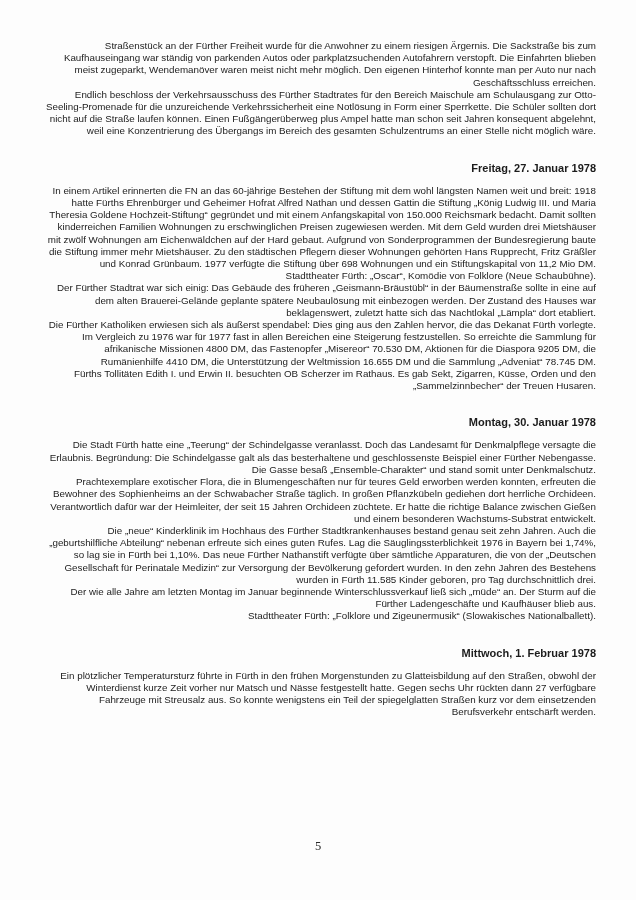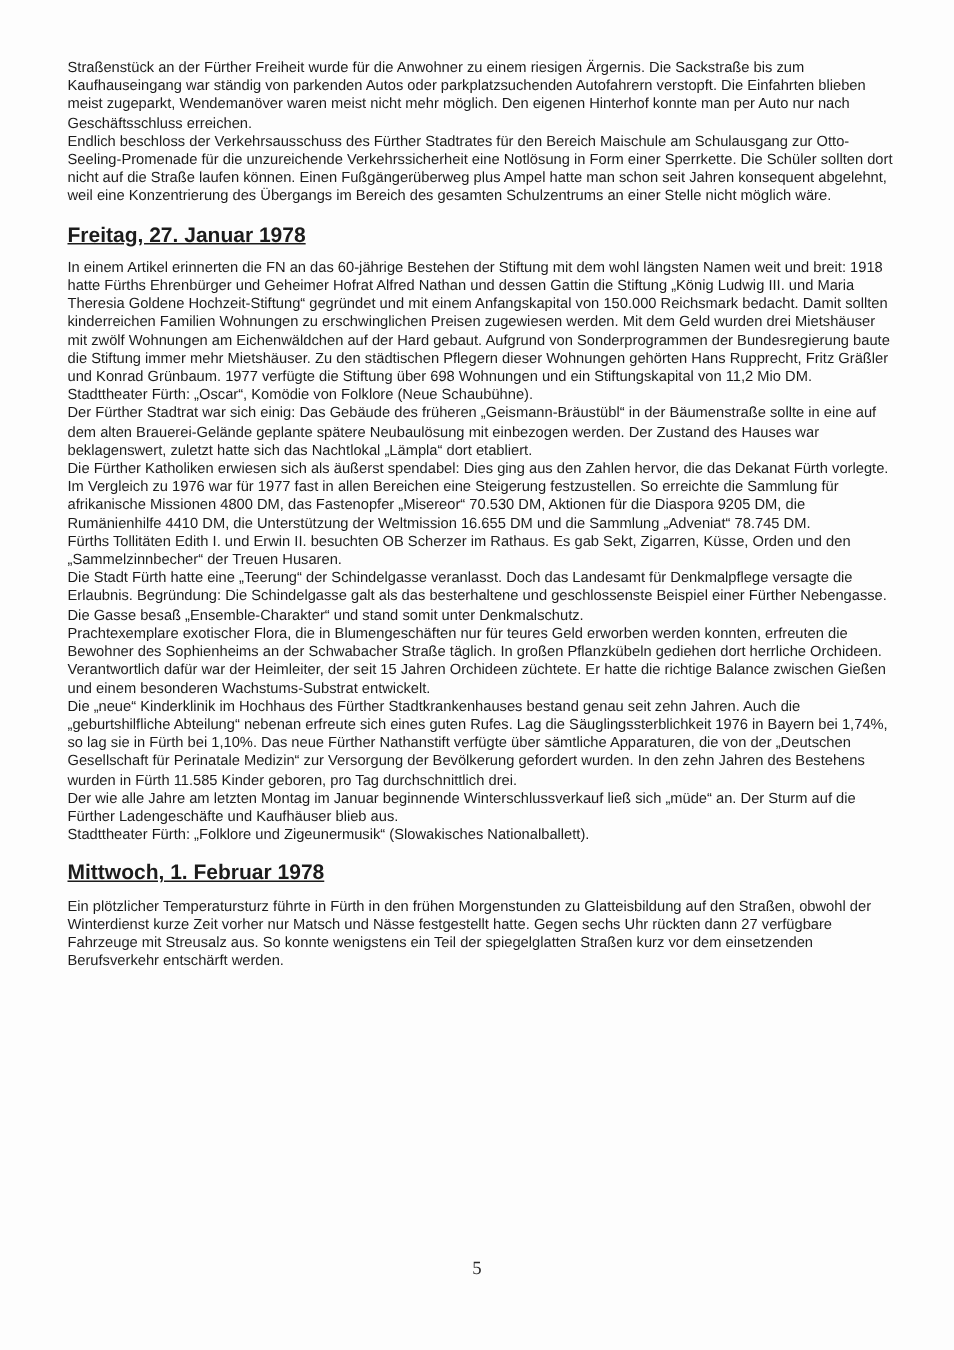--- a/index.html
+++ b/index.html
@@ -16,33 +16,32 @@
     font-family: "Liberation Sans", sans-serif;
     overflow: hidden;
   }
   .text-block {
     position: absolute;
     left: 45px;
     top: 40px;
     width: 551px;
     font-size: 9.8px;
     line-height: 12.2px;
-    text-align: left;
+    text-align: right;
   }
   .para {
     margin: 0;
     padding: 0;
   }
   .date-heading {
-    font-size: 14px;
+    font-size: 11px;
     line-height: 12.2px;
     font-weight: bold;
-    margin: 12px 0 11px 0;
+    margin: 24px 0 11px 0;
     padding: 0;
-    text-decoration: underline;
   }
   .page-footer {
     position: absolute;
     left: 0;
     right: 0;
     top: 836px;
     text-align: center;
   }
   .page-number {
     font-family: "Liberation Serif", serif;
@@ -60,20 +59,21 @@
     <p class="para">Endlich beschloss der Verkehrsausschuss des Fürther Stadtrates für den Bereich Maischule am Schulausgang zur Otto-Seeling-Promenade für die unzureichende Verkehrssicherheit eine Notlösung in Form einer Sperrkette. Die Schüler sollten dort nicht auf die Straße laufen können. Einen Fußgängerüberweg plus Ampel hatte man schon seit Jahren konsequent abgelehnt, weil eine Konzentrierung des Übergangs im Bereich des gesamten Schulzentrums an einer Stelle nicht möglich wäre.</p>
 
     <h2 class="date-heading">Freitag, 27. Januar 1978</h2>
     <p class="para">In einem Artikel erinnerten die FN an das 60-jährige Bestehen der Stiftung mit dem wohl längsten Namen weit und breit: 1918 hatte Fürths Ehrenbürger und Geheimer Hofrat Alfred Nathan und dessen Gattin die Stiftung „König Ludwig III. und Maria Theresia Goldene Hochzeit-Stiftung“ gegründet und mit einem Anfangskapital von 150.000 Reichsmark bedacht. Damit sollten kinderreichen Familien Wohnungen zu erschwinglichen Preisen zugewiesen werden. Mit dem Geld wurden drei Mietshäuser mit zwölf Wohnungen am Eichenwäldchen auf der Hard gebaut. Aufgrund von Sonderprogrammen der Bundesregierung baute die Stiftung immer mehr Mietshäuser. Zu den städtischen Pflegern dieser Wohnungen gehörten Hans Rupprecht, Fritz Gräßler und Konrad Grünbaum. 1977 verfügte die Stiftung über 698 Wohnungen und ein Stiftungskapital von 11,2 Mio DM.</p>
     <p class="para">Stadttheater Fürth: „Oscar“, Komödie von Folklore (Neue Schaubühne).</p>
 
     <p class="para">Der Fürther Stadtrat war sich einig: Das Gebäude des früheren „Geismann-Bräustübl“ in der Bäumenstraße sollte in eine auf dem alten Brauerei-Gelände geplante spätere Neubaulösung mit einbezogen werden. Der Zustand des Hauses war beklagenswert, zuletzt hatte sich das Nachtlokal „Lämpla“ dort etabliert.</p>
     <p class="para">Die Fürther Katholiken erwiesen sich als äußerst spendabel: Dies ging aus den Zahlen hervor, die das Dekanat Fürth vorlegte. Im Vergleich zu 1976 war für 1977 fast in allen Bereichen eine Steigerung festzustellen. So erreichte die Sammlung für afrikanische Missionen 4800 DM, das Fastenopfer „Misereor“ 70.530 DM, Aktionen für die Diaspora 9205 DM, die Rumänienhilfe 4410 DM, die Unterstützung der Weltmission 16.655 DM und die Sammlung „Adveniat“ 78.745 DM.</p>
     <p class="para">Fürths Tollitäten Edith I. und Erwin II. besuchten OB Scherzer im Rathaus. Es gab Sekt, Zigarren, Küsse, Orden und den „Sammelzinnbecher“ der Treuen Husaren.</p>
 
+    <h2 class="date-heading">Montag, 30. Januar 1978</h2>
     <p class="para">Die Stadt Fürth hatte eine „Teerung“ der Schindelgasse veranlasst. Doch das Landesamt für Denkmalpflege versagte die Erlaubnis. Begründung: Die Schindelgasse galt als das besterhaltene und geschlossenste Beispiel einer Fürther Nebengasse. Die Gasse besaß „Ensemble-Charakter“ und stand somit unter Denkmalschutz.</p>
     <p class="para">Prachtexemplare exotischer Flora, die in Blumengeschäften nur für teures Geld erworben werden konnten, erfreuten die Bewohner des Sophienheims an der Schwabacher Straße täglich. In großen Pflanzkübeln gediehen dort herrliche Orchideen. Verantwortlich dafür war der Heimleiter, der seit 15 Jahren Orchideen züchtete. Er hatte die richtige Balance zwischen Gießen und einem besonderen Wachstums-Substrat entwickelt.</p>
 
     <p class="para">Die „neue“ Kinderklinik im Hochhaus des Fürther Stadtkrankenhauses bestand genau seit zehn Jahren. Auch die „geburtshilfliche Abteilung“ nebenan erfreute sich eines guten Rufes. Lag die Säuglingssterblichkeit 1976 in Bayern bei 1,74%, so lag sie in Fürth bei 1,10%. Das neue Fürther Nathanstift verfügte über sämtliche Apparaturen, die von der „Deutschen Gesellschaft für Perinatale Medizin“ zur Versorgung der Bevölkerung gefordert wurden. In den zehn Jahren des Bestehens wurden in Fürth 11.585 Kinder geboren, pro Tag durchschnittlich drei.</p>
     <p class="para">Der wie alle Jahre am letzten Montag im Januar beginnende Winterschlussverkauf ließ sich „müde“ an. Der Sturm auf die Fürther Ladengeschäfte und Kaufhäuser blieb aus.</p>
     <p class="para">Stadttheater Fürth: „Folklore und Zigeunermusik“ (Slowakisches Nationalballett).</p>
 
     <h2 class="date-heading">Mittwoch, 1. Februar 1978</h2>
     <p class="para">Ein plötzlicher Temperatursturz führte in Fürth in den frühen Morgenstunden zu Glatteisbildung auf den Straßen, obwohl der Winterdienst kurze Zeit vorher nur Matsch und Nässe festgestellt hatte. Gegen sechs Uhr rückten dann 27 verfügbare Fahrzeuge mit Streusalz aus. So konnte wenigstens ein Teil der spiegelglatten Straßen kurz vor dem einsetzenden Berufsverkehr entschärft werden.</p>
 

